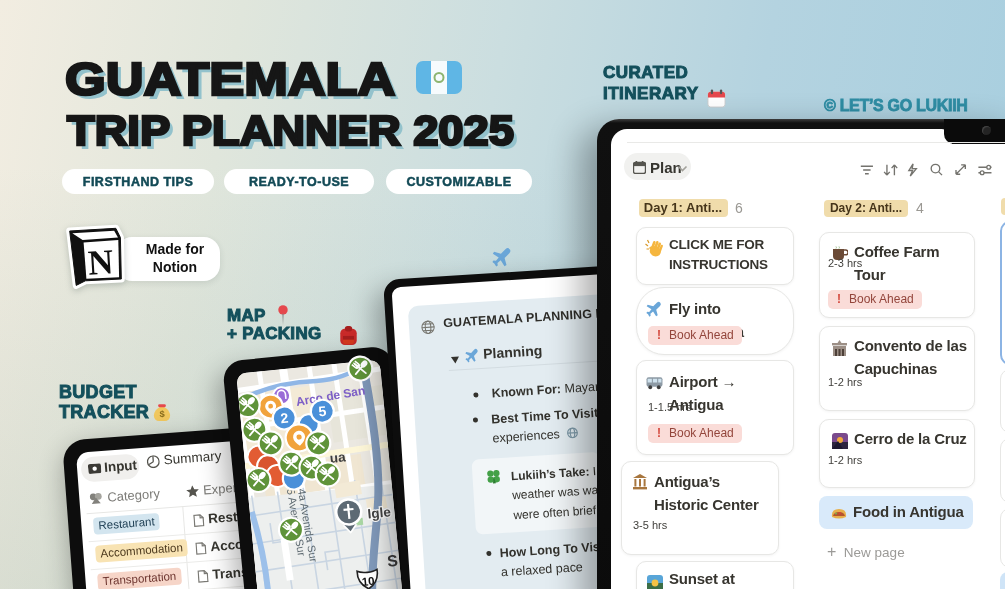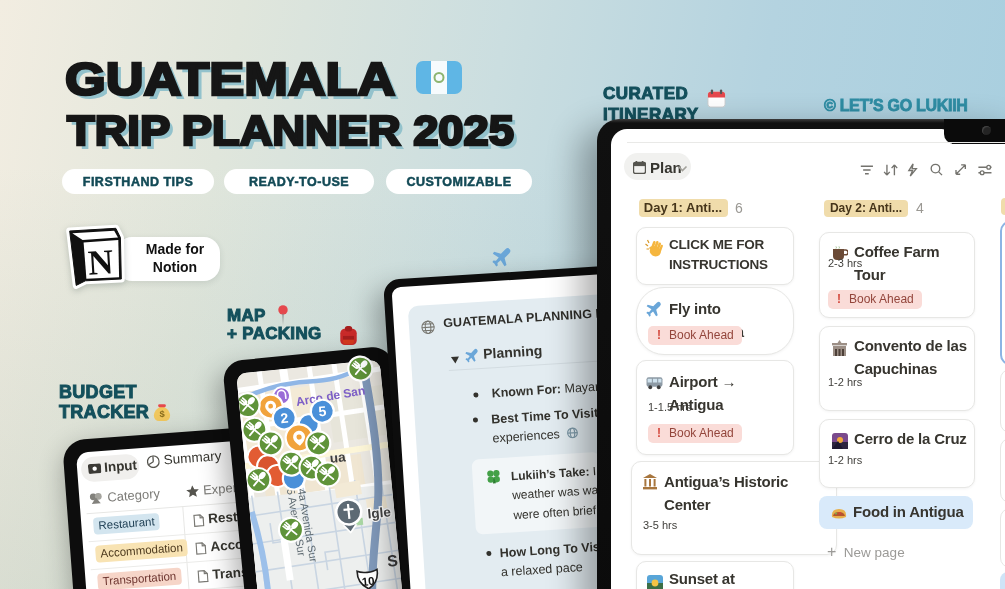--- a/index.html
+++ b/index.html
@@ -51,21 +51,21 @@
   <div class="abs" style="left:130px;top:241px;width:90px;color:#111;font-weight:700;font-size:14px;line-height:1.25;text-align:center;">Made for<br>Notion</div>
 
   <svg class="abs" style="left:62px;top:224px;filter:drop-shadow(0 2px 3px rgba(40,60,55,0.25));" width="68" height="70" viewBox="0 0 68 70">
     <path d="M7.7 7 L53.8 4.3 L58.4 13.5 L59.3 55 L23.4 56.8 L14.2 61.4 Z" fill="#fff" stroke="#fff" stroke-width="7" stroke-linejoin="round"></path>
     <path d="M7.7 7 L53.8 4.3 L58.4 13.5 L59.3 55 L23.4 56.8 L14.2 61.4 Z" fill="#101010" stroke="#101010" stroke-width="1" stroke-linejoin="round"></path>
     <path d="M10.3 9.2 L52.2 6.7 L56 13.4 L20.6 16 Z" fill="#fff"></path>
     <path d="M21.6 18.6 L56.3 16 L57.1 53.2 L24.4 54.8 Z" fill="#fff"></path>
     <text x="26.5" y="50" font-family="Liberation Serif" font-weight="bold" font-size="35" fill="#101010" transform="rotate(-3.5 39 48)">N</text>
   </svg>
 
-  <div class="lbl" style="left:603px;top:84px;font-size:17px;letter-spacing:0.5px;line-height:1.22;">CURATED<br>ITINERARY</div>
+  <div class="lbl" style="left:603px;top:63px;font-size:17px;letter-spacing:0.5px;line-height:1.22;">CURATED<br>ITINERARY</div>
 
   <svg class="abs" style="left:707px;top:89px;" width="19" height="19" viewBox="0 0 20 20">
     <rect x="1" y="3" width="18" height="16" rx="3" fill="#fff" stroke="#caccce" stroke-width="1"></rect>
     <path d="M1 6 a3 3 0 0 1 3-3 h12 a3 3 0 0 1 3 3 v3 H1z" fill="#e5484d"></path>
     <rect x="4" y="0.5" width="2.4" height="5" rx="1.2" fill="#555"></rect>
     <rect x="13.6" y="0.5" width="2.4" height="5" rx="1.2" fill="#555"></rect>
   </svg>
 
   <div class="abs" style="left:824px;top:97px;color:#2f8da4;font-weight:700;font-size:16px;letter-spacing:-0.3px;-webkit-text-stroke:0.8px #2f8da4;">© LET’S GO LUKIIH</div>
 
@@ -459,21 +459,21 @@
           <rect x="11.5" y="4.5" width="3" height="3.5" fill="#cfe2ee"></rect>
           <circle cx="4" cy="12.5" r="1.8" fill="#3c3c3c"></circle>
           <circle cx="12" cy="12.5" r="1.8" fill="#3c3c3c"></circle>
         </svg>
       <div class="ctit" style="left:32px;top:9px;">Airport → Antigua</div>
       <div class="chrs" style="left:11px;top:40px;">1-1.5 hrs</div>
 
       <div class="btag" style="left:11px;top:63px;"><span class="bx">!</span>Book Ahead</div>
     </div>
 
-    <div class="card" style="left:34px;top:342px;width:156px;height:92px;padding-left:48px;">
+    <div class="card" style="left:24px;top:342px;width:156px;height:92px;">
       <svg class="cemo" style="left:10px;top:12px;" width="16" height="16" viewBox="0 0 16 16" fill="#a8763e">
           <path d="M8 0 L15 4 H1z"></path>
           <rect x="1" y="13" width="14" height="2.4"></rect>
           <rect x="2.4" y="5" width="2" height="7.5"></rect>
           <rect x="7" y="5" width="2" height="7.5"></rect>
           <rect x="11.6" y="5" width="2" height="7.5"></rect>
         </svg>
       <div class="ctit" style="left:32px;top:8px;">Antigua’s Historic Center</div>
       <div class="chrs" style="left:11px;top:57px;">3-5 hrs</div>
     </div>

